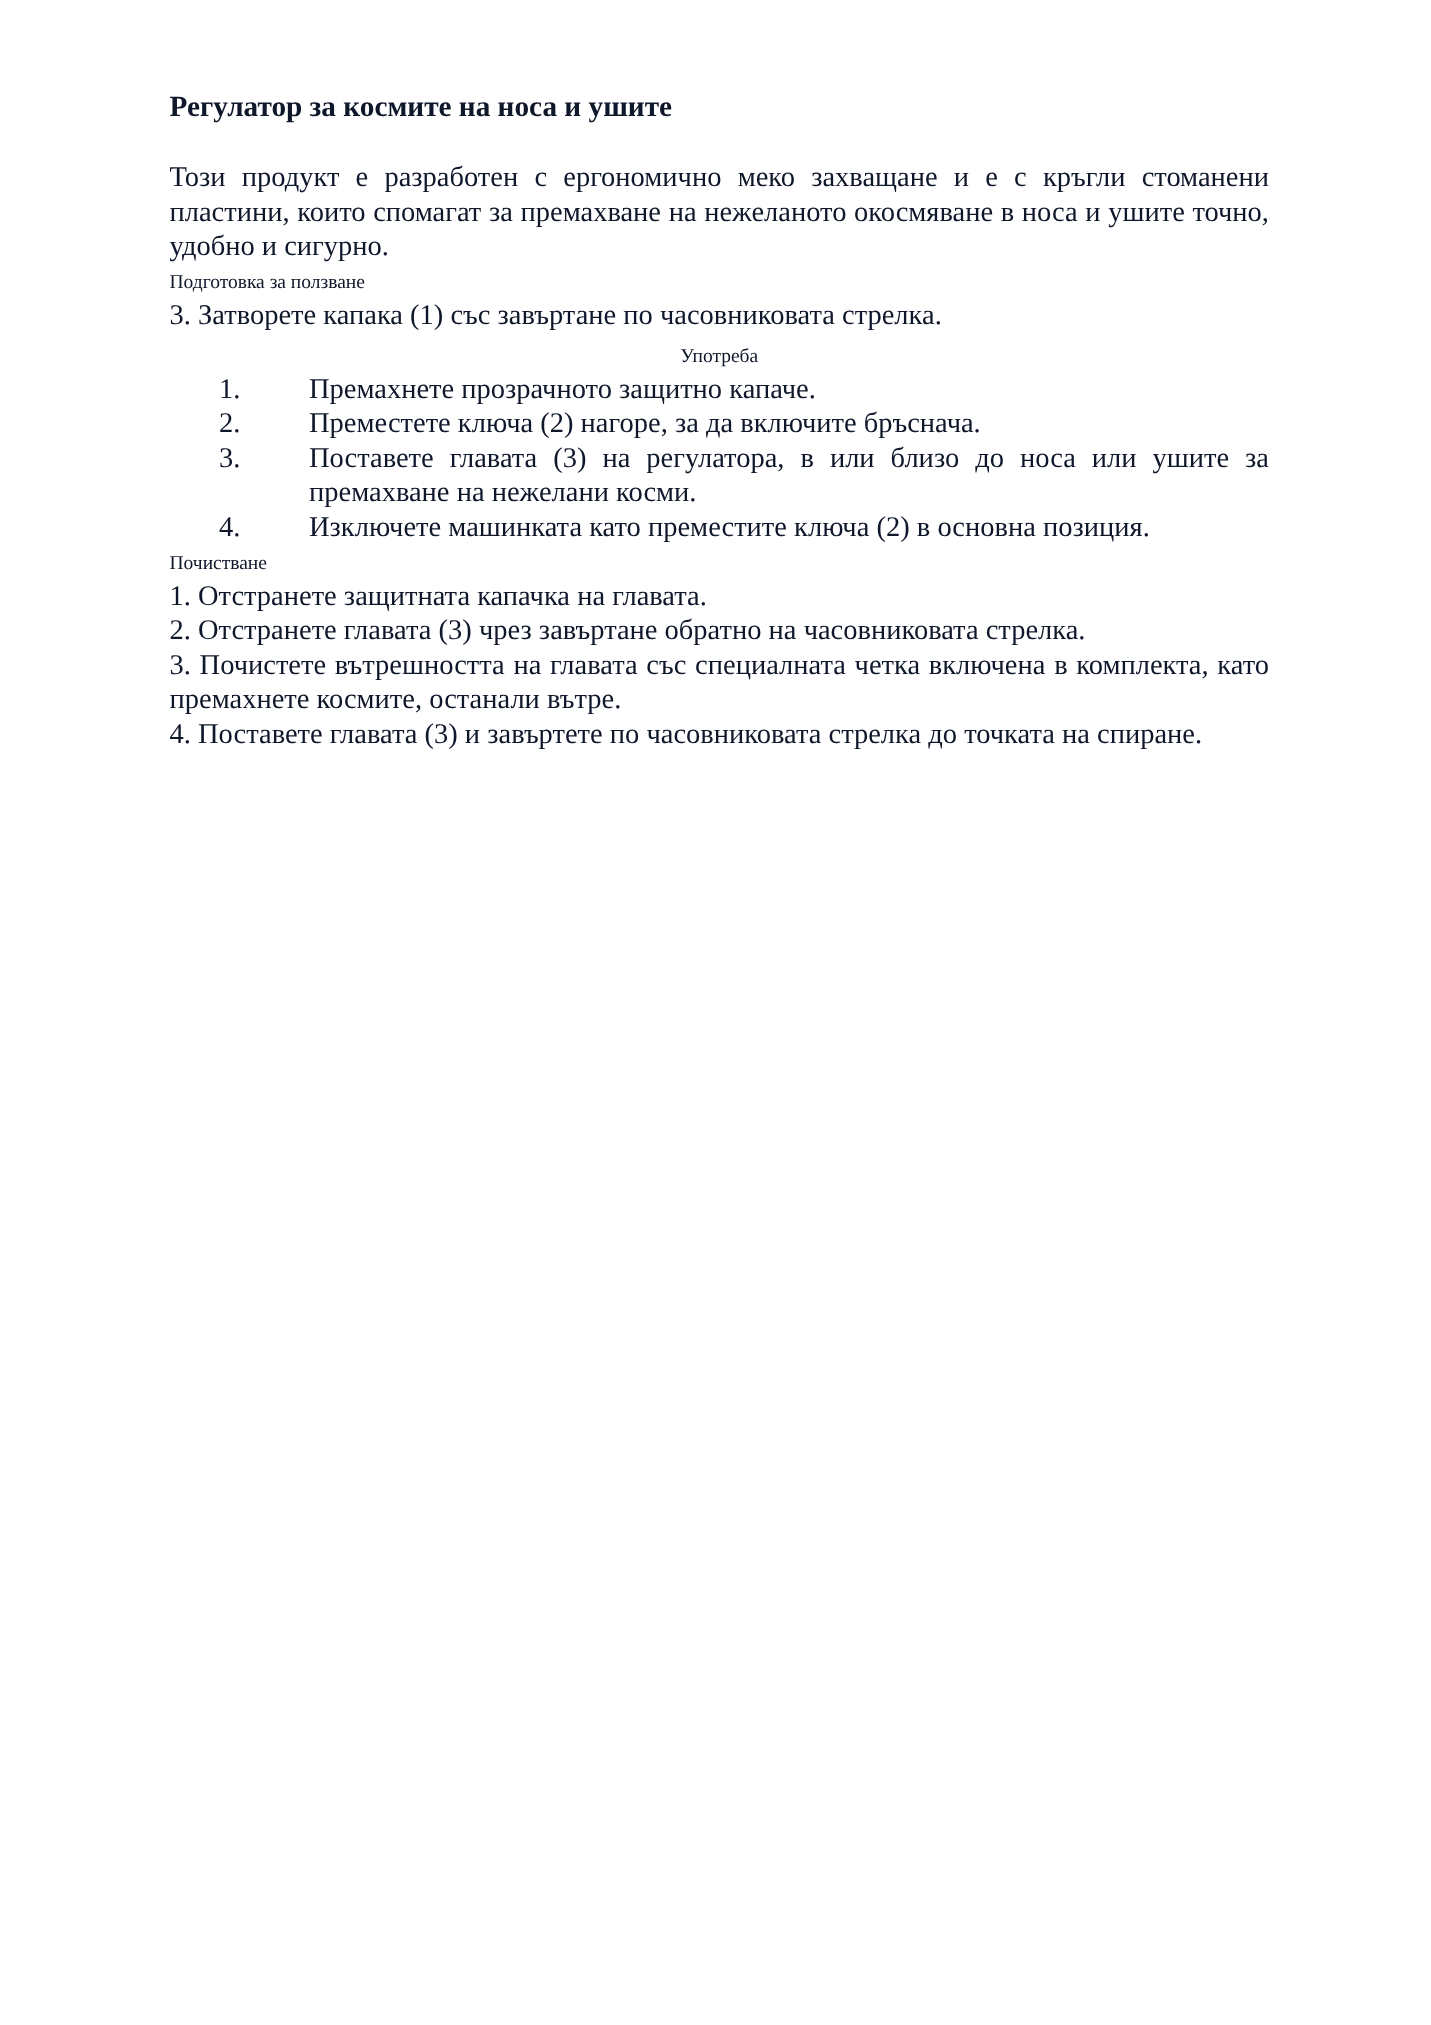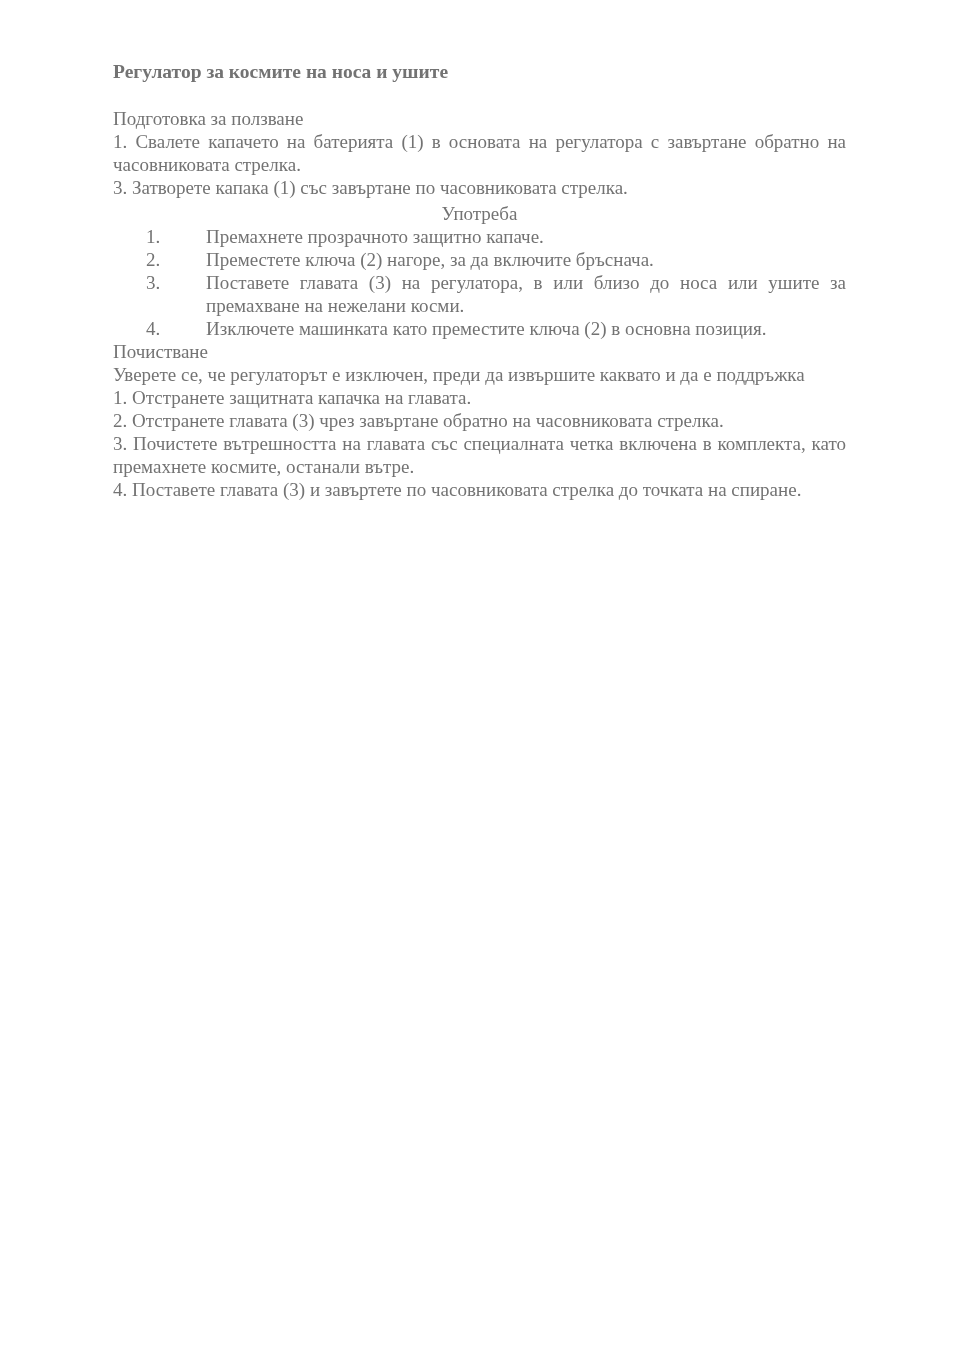--- a/index.html
+++ b/index.html
@@ -7,21 +7,21 @@
     padding: 0;
     background: #ffffff;
   }
   .page {
     position: relative;
     width: 954px;
     height: 1350px;
     background: #ffffff;
     overflow: hidden;
     font-family: "Liberation Serif", "DejaVu Serif", serif;
-    color: #737373;
+    color: #0f172a;
   }
   .content {
     position: absolute;
     left: 113px;
     top: 60px;
     width: 733px;
     font-size: 19px;
     line-height: 23px;
     text-align: justify;
   }
@@ -34,21 +34,21 @@
   }
   p.block {
     margin: 0;
   }
   .intro-para {
     margin: 0 0 18px 0;
   }
   .section-heading {
     margin: 0;
     font-weight: normal;
-    font-size: 19px;
+    font-size: 13px;
     text-align: left;
   }
   .heading-gap {
     margin-top: 3px;
     text-align: center;
   }
   .num-list {
     margin: 0;
   }
   .num-list-item {
@@ -68,24 +68,24 @@
   }
 </style>
 </head>
 <body>
 
 <div class="page">
   <div class="content">
 
     <h1 class="doc-title">Регулатор за космите на носа и ушите</h1>
 
+    <p class="block intro-para">Този продукт е разработен с ергономично меко захващане и е с кръгли стоманени пластини, които спомагат за премахване на нежеланото окосмяване в носа и ушите точно, удобно и сигурно.</p>
 
     <h2 class="section-heading">Подготовка за ползване</h2>
 
-    <p class="block">1. Свалете капачето на батерията (1) в основата на регулатора с завъртане обратно на часовниковата стрелка.</p>
     <p class="block">3. Затворете капака (1) със завъртане по часовниковата стрелка.</p>
 
     <h2 class="section-heading heading-gap">Употреба</h2>
 
     <div class="num-list">
       <div class="num-list-item">
         <span class="num-cell">1.</span>
         <span class="num-text">Премахнете прозрачното защитно капаче.</span>
       </div>
       <div class="num-list-item">
@@ -97,21 +97,20 @@
         <span class="num-text">Поставете главата (3) на регулатора, в или близо до носа или ушите за премахване на нежелани косми.</span>
       </div>
       <div class="num-list-item">
         <span class="num-cell">4.</span>
         <span class="num-text">Изключете машинката като преместите ключа (2) в основна позиция.</span>
       </div>
     </div>
 
     <h2 class="section-heading">Почистване</h2>
 
-    <p class="block">Уверете се, че регулаторът  е изключен, преди да извършите каквато и да е поддръжка</p>
 
     <p class="block">1. Отстранете защитната капачка на главата.</p>
     <p class="block">2. Отстранете главата (3) чрез завъртане обратно на часовниковата стрелка.</p>
     <p class="block">3. Почистете вътрешността на главата със специалната четка включена в комплекта, като премахнете космите, останали вътре.</p>
     <p class="block">4. Поставете главата (3) и завъртете по часовниковата стрелка до точката на спиране.</p>
 
   </div>
 </div>
 
 </body></html>

